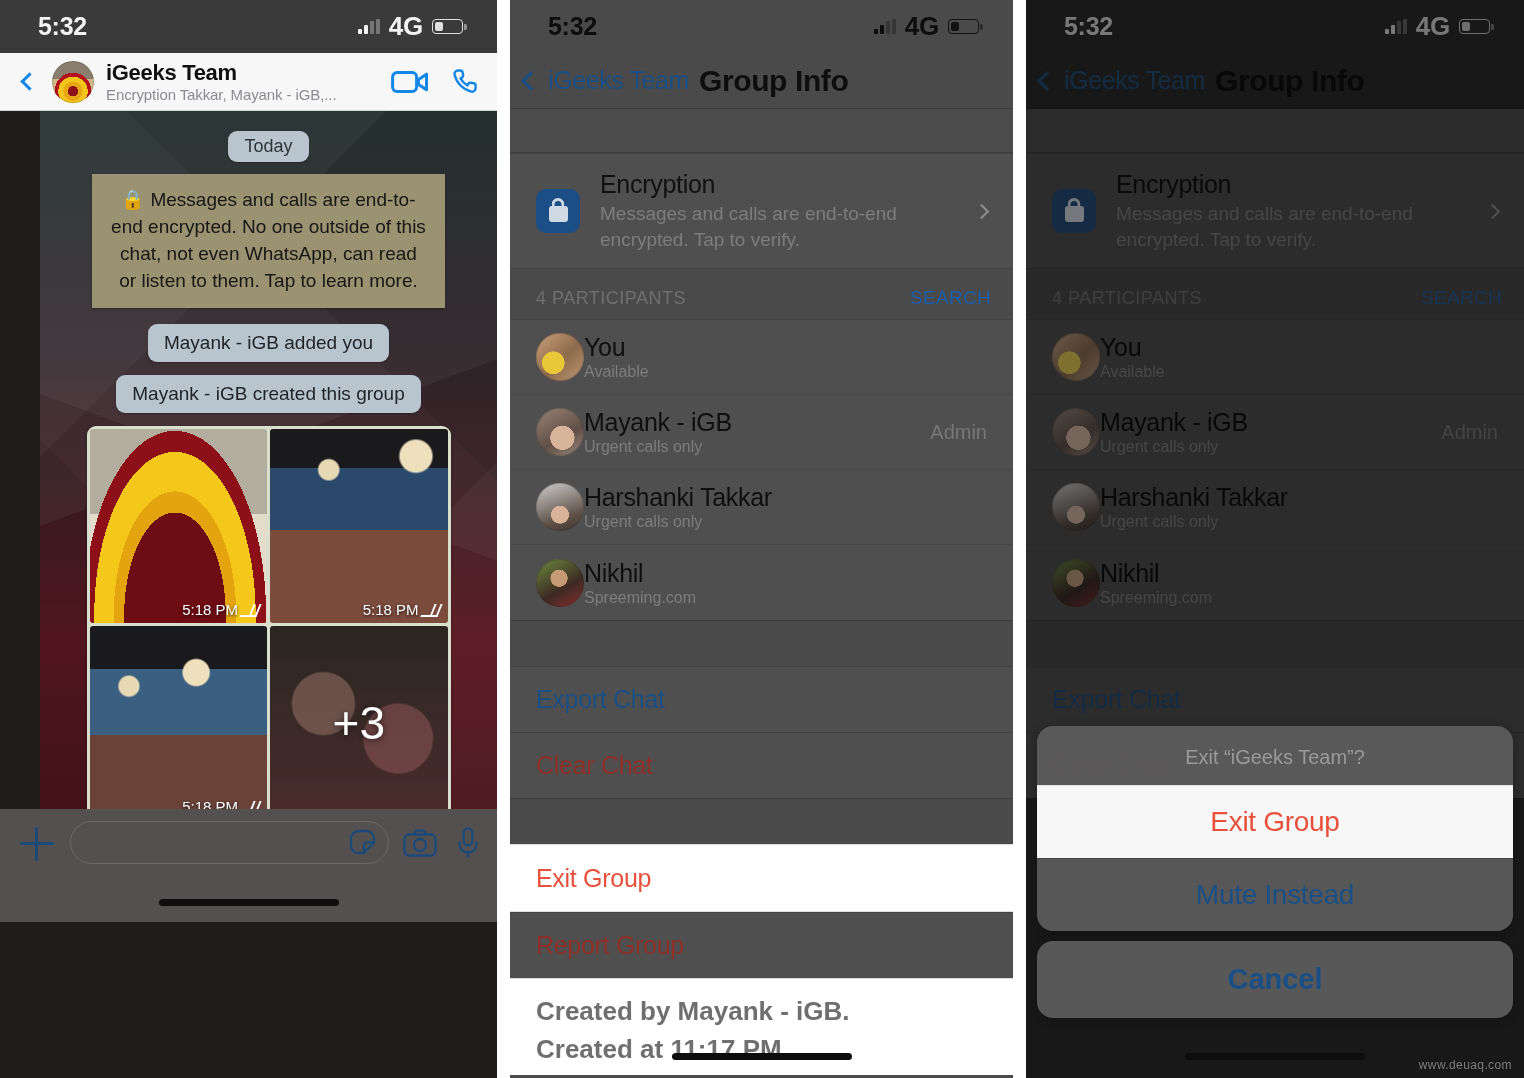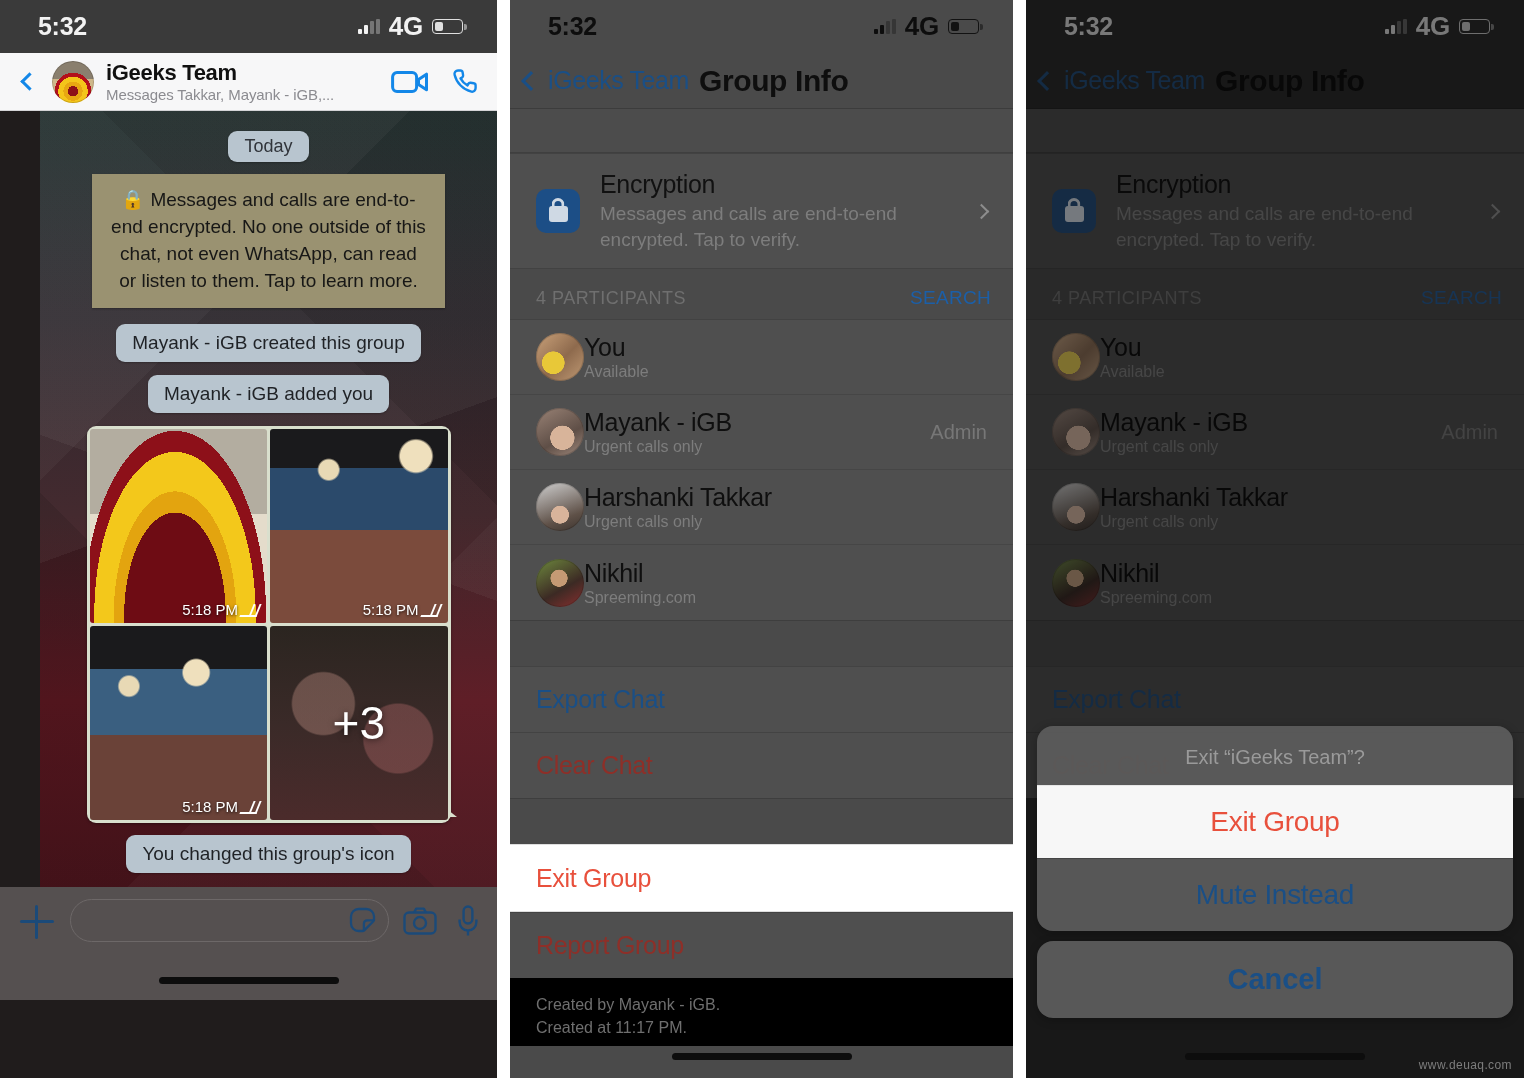--- a/index.html
+++ b/index.html
@@ -105,21 +105,21 @@
   }
   .nav-sub {
     font-size: 15px; color: #8b8b90; letter-spacing: -.1px;
     white-space: nowrap; overflow: hidden; text-overflow: ellipsis;
     margin-top: 1px;
   }
   .nav-actions { display: flex; align-items: center; gap: 22px; flex: 0 0 auto; }
 
   .chat-body {
     position: relative;
-    height: 776px;
+    height: 698px;
     background:
       linear-gradient(160deg, rgba(255,255,255,.05) 0 48%, rgba(255,255,255,0) 48%),
       linear-gradient(200deg, rgba(255,255,255,.045) 0 52%, rgba(255,255,255,0) 52%),
       linear-gradient(#12201f 0%, #221d23 26%, #3a1f24 52%, #5a1720 76%, #4a141c 100%);
     overflow: hidden;
     margin-left: 40px;
   }
   .chat-body::before {
     content: "";
     position: absolute; inset: 0;
@@ -349,23 +349,24 @@
   }
   .arow.blue { color: #1a4f86; }
   .arow.red  { color: #8e2f28; }
   .arow.hl-white {
     background: #ffffff; color: #e8503c;
     border-top: 1px solid #dedede;
     border-bottom: 1px solid #dedede;
     height: 68px;
   }
   .footer-note {
-    background: #000000; padding: 14px 26px 6px;
-    font-size: 16px; color: #6f6f6f; line-height: 1.45;
+    background: #ffffff; padding: 14px 26px 6px;
+    font-size: 26px; color: #6f6f6f; line-height: 1.45;
     border-top: 1px solid rgba(0,0,0,.14);
+    font-weight: bold;
   }
   .info-homebar {
     position: absolute; left: 50%; bottom: 18px;
     transform: translateX(-50%);
     width: 180px; height: 7px; border-radius: 4px; background: #0d0d0d;
   }
 
   
   .dim-wrap { filter: brightness(.56) saturate(.8) blur(.35px); }
   .sheet {
@@ -431,21 +432,21 @@
       </div>
     </div>
 
     <div class="chat-nav">
       <div class="nav-back">
           <span class="chev"></span>
         </div>
       <div class="nav-avatar"></div>
       <div class="nav-titles">
         <div class="nav-title">iGeeks Team</div>
-        <div class="nav-sub">Messages Takkar, Mayank - iGB,...</div>
+        <div class="nav-sub">Encryption Takkar, Mayank - iGB,...</div>
       </div>
       <div class="nav-actions">
         <span>
           <svg width="38" height="26" viewBox="0 0 38 26">
               <rect x="1.6" y="3.6" width="24" height="18.8" rx="4.4" fill="none" stroke="#1387e8" stroke-width="3"></rect>
               <path d="M27.5 10.5 L35.5 5.2 V20.8 L27.5 15.5 Z" fill="none" stroke="#1387e8" stroke-width="3" stroke-linejoin="round"></path>
             </svg>
         </span>
         <span>
           <svg width="30" height="30" viewBox="0 0 30 30">
@@ -458,24 +459,24 @@
     <div class="chat-body">
       <div class="chat-scroll">
 
         <div class="daypill-wrap">
           <div class="daypill">Today</div>
         </div>
 
         <div class="enc-bubble">🔒 Messages and calls are end-to-end encrypted. No one outside of this chat, not even WhatsApp, can read or listen to them. Tap to learn more.</div>
 
         <div class="sysline">
+          <div class="syspill">Mayank - iGB added you</div>
+        </div>
+        <div class="sysline">
           <div class="syspill">Mayank - iGB created this group</div>
-        </div>
-        <div class="sysline">
-          <div class="syspill">Mayank - iGB added you</div>
         </div>
 
         <div class="album-wrap">
           <div class="album">
             <div class="ph ph-1">
               <div class="stamp">
                   <span>5:18 PM</span>
                   <span class="ticks"></span>
                 </div>
             </div>

